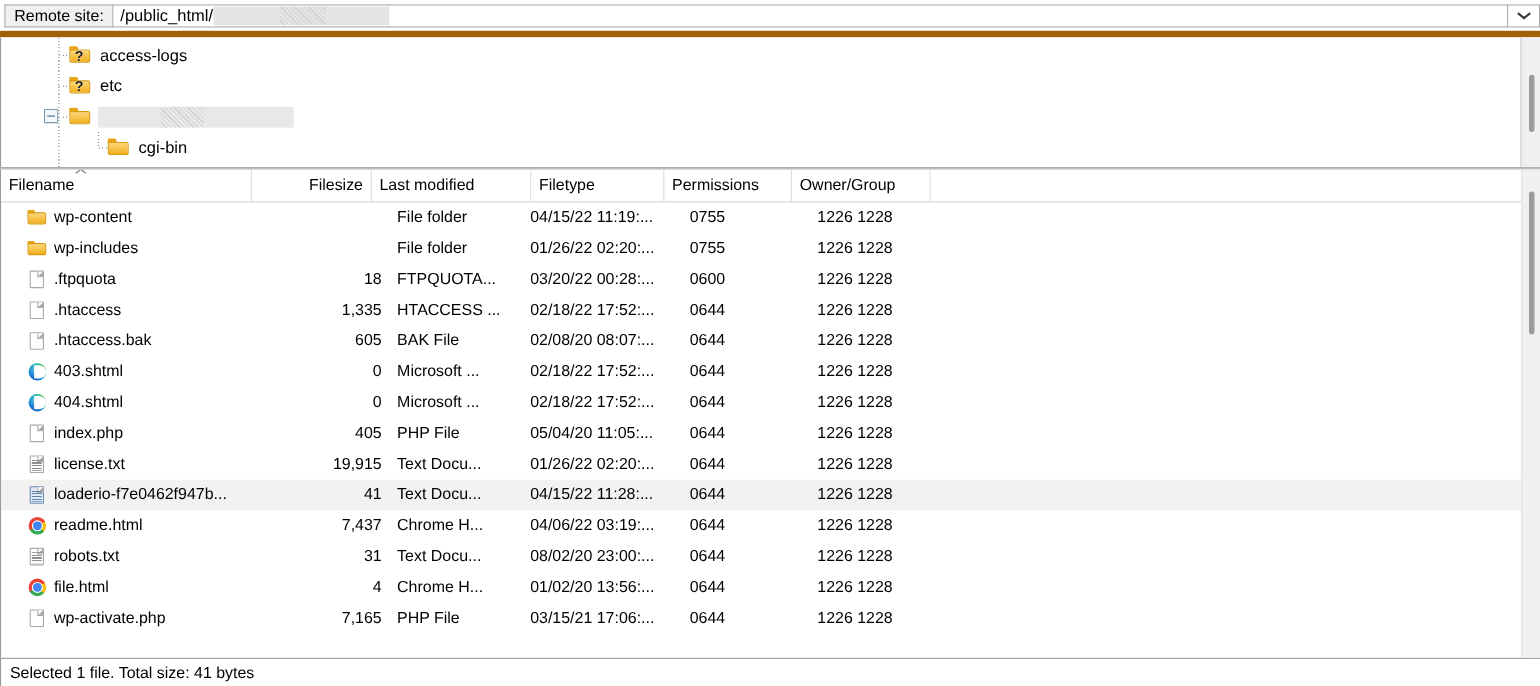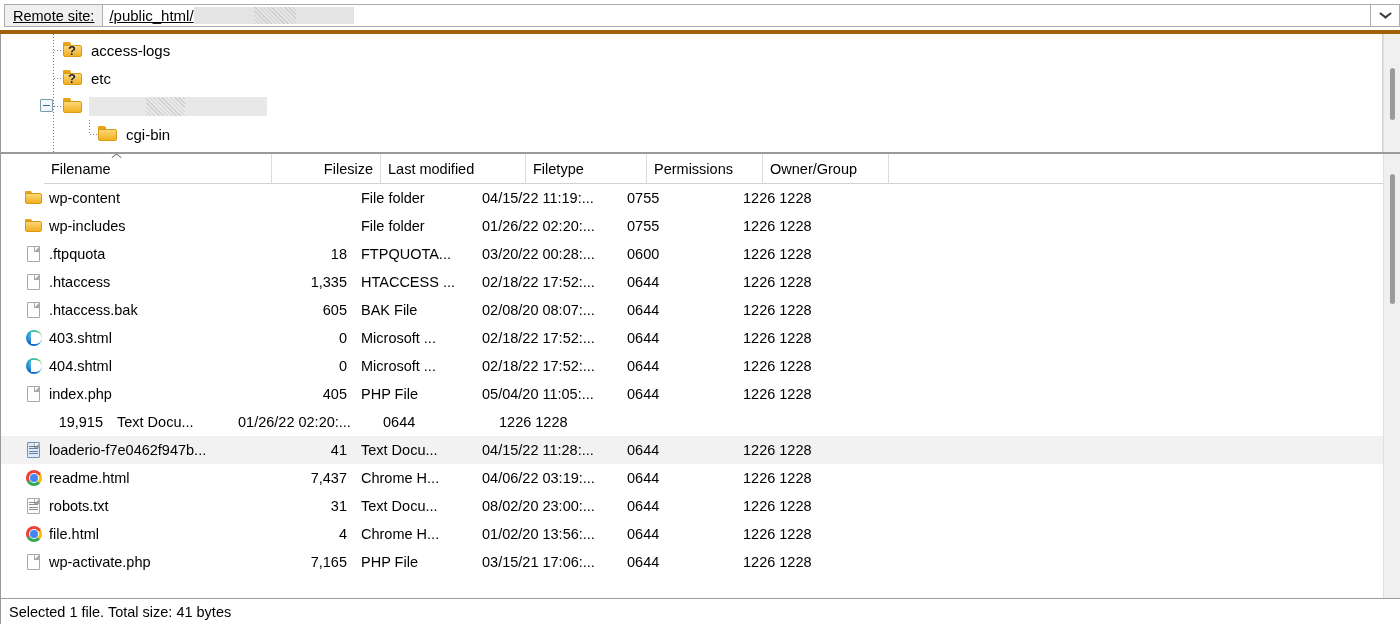--- a/index.html
+++ b/index.html
@@ -13,23 +13,22 @@
     overflow: hidden;
   }
   .app { width: 1400px; height: 624px; display: flex; flex-direction: column; background:#ffffff; }
 
   
   .addrbar {
     height: 34px;
     display: flex;
     align-items: stretch;
     background: #ffffff;
-    border-bottom: 4px solid #a16207;
+    border-bottom: 6px solid #a16207;
     padding: 4px 0 3px 4px;
-    text-decoration: underline;
   }
   .addr-label {
     display: flex; align-items: center;
     padding: 0 8px 0 8px;
     background: #f0f0f0;
     border: 1px solid #adadad;
     border-right: none;
     font-size: 14.5px;
     white-space: nowrap;
   }
@@ -190,21 +189,20 @@
     position: relative;
   }
   .hrow {
     height: 30px;
     display: flex;
     align-items: center;
     background: #ffffff;
     border-bottom: 1px solid #d2d2d2;
     flex: none;
     position: relative;
-    margin-left: 43px;
   }
   .hcell {
     height: 30px;
     display: flex; align-items: center;
     padding: 0 7px;
     border-right: 1px solid #dcdcdc;
     font-size: 14.5px;
     white-space: nowrap;
     position: relative;
     cursor: pointer;
@@ -588,20 +586,29 @@
               <span>05/04/20 11:05:...</span>
             </div>
             <div class="cell" style="width:116px">
               <span>0644</span>
             </div>
             <div class="cell" style="width:126px">
               <span>1226 1228</span>
             </div>
           </div>
           <div class="row">
+            <div class="cell name" style="width:228px">
+              <span class="ic txtdoc">
+                <span class="page">
+                  <span class="fold"></span>
+                </span>
+                <span class="lines"></span>
+              </span>
+              <span class="fname">license.txt</span>
+            </div>
             <div class="cell num" style="width:109px">
               <span>19,915</span>
             </div>
             <div class="cell" style="width:121px">
               <span>Text Docu...</span>
             </div>
             <div class="cell" style="width:145px">
               <span>01/26/22 02:20:...</span>
             </div>
             <div class="cell" style="width:116px">

